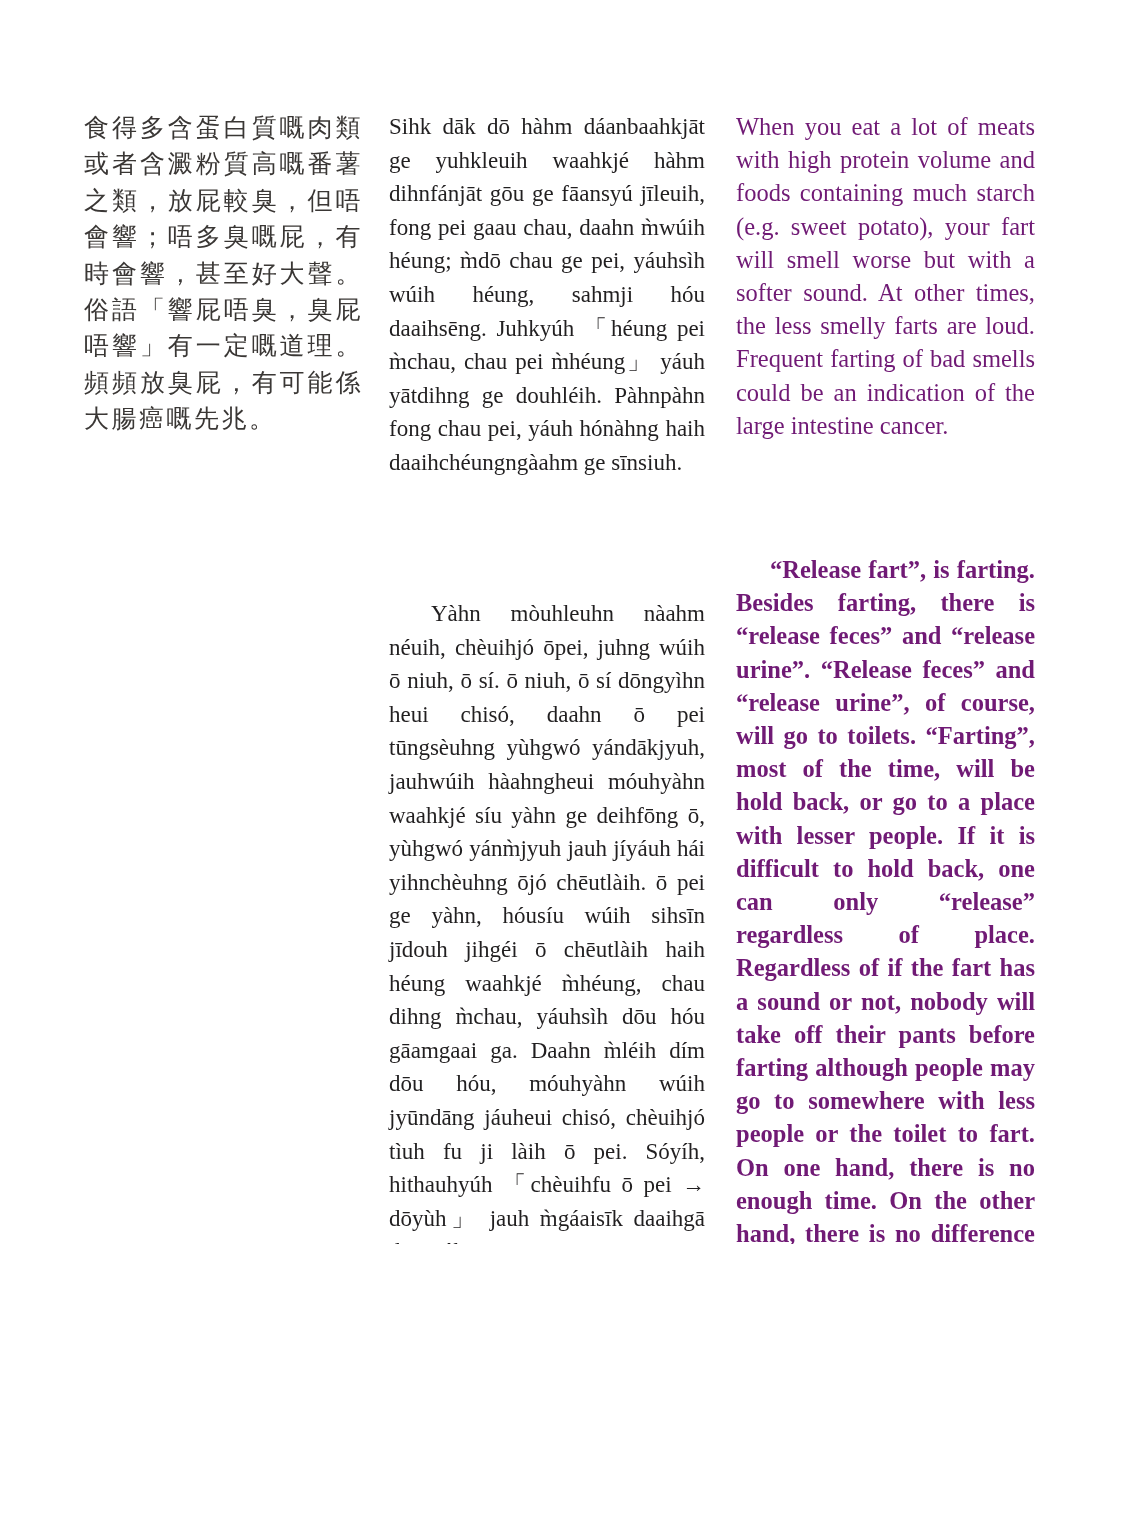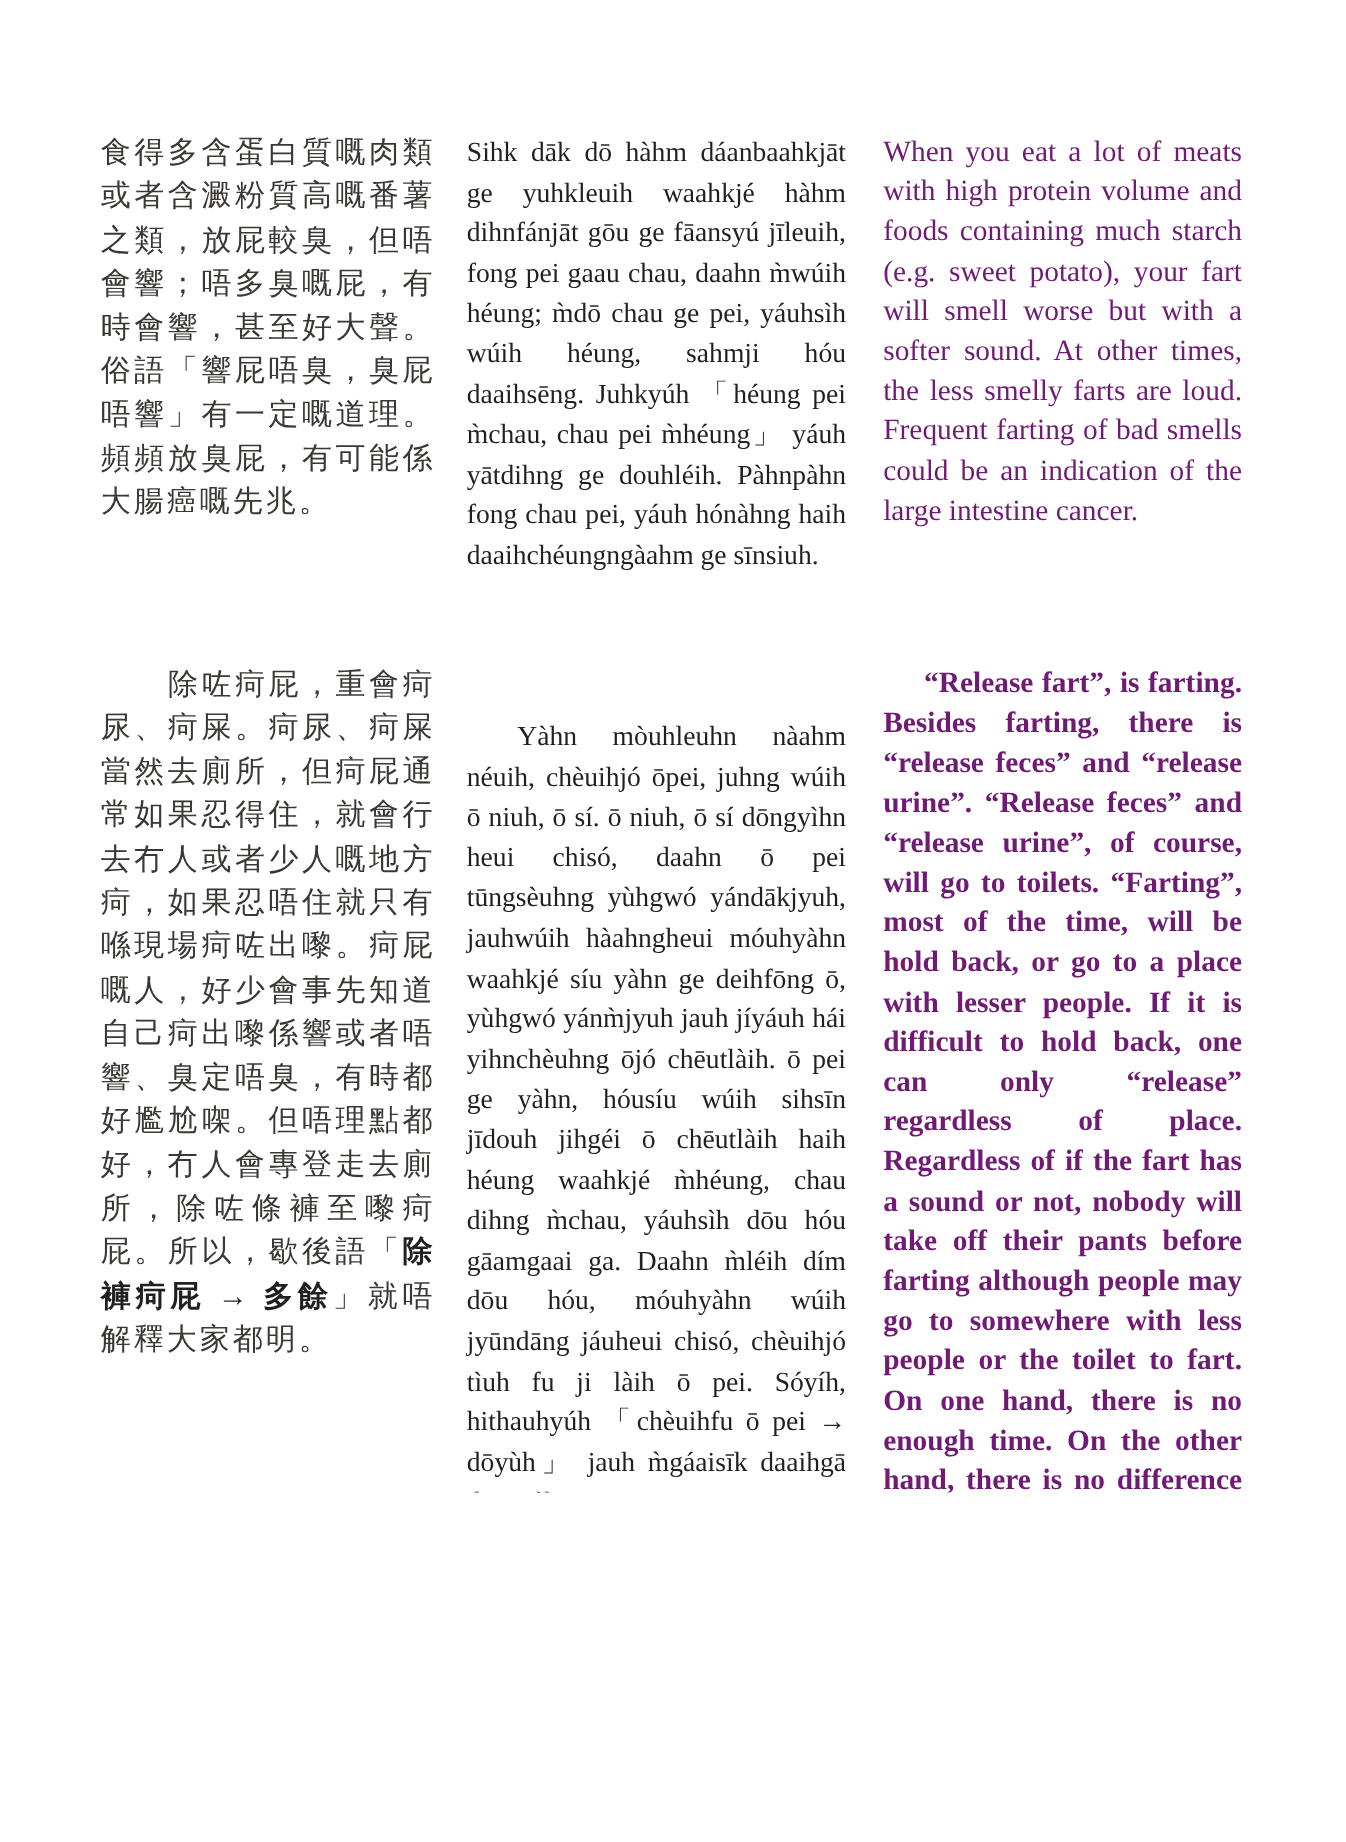--- a/index.html
+++ b/index.html
@@ -65,21 +65,20 @@
     font-size: 26px;
     color: #211f20;
   }
 </style>
 </head>
 <body>
 
 <div class="page">
 
   <p class="para zh c1 r1">食得多含蛋白質嘅肉類或者含澱粉質高嘅番薯之類，放屁較臭，但唔會響；唔多臭嘅屁，有時會響，甚至好大聲。俗語「響屁唔臭，臭屁唔響」有一定嘅道理。頻頻放臭屁，有可能係大腸癌嘅先兆。</p>
-  <p class="para zh c1 r2 indent"><span>除咗疴屁，重會疴尿、疴屎。疴尿、疴屎當然去廁所，但疴屁通常如果忍得住，就會行去冇人或者少人嘅地方疴，如果忍唔住就只有喺現場疴咗出嚟。疴屁嘅人，好少會事先知道自己疴出嚟係響或者唔響、臭定唔臭，有時都好尷尬㗎。但唔理點都好，冇人會專登走去廁所，除咗條褲至嚟疴屁。所以，歇後語「</span><span class="bold">除褲疴屁 → 多餘</span><span>」就唔解釋大家都明。</span></p>
 
   <p class="para rom c2 r1">Sihk dāk dō hàhm dáanbaahkjāt ge yuhkleuih waahkjé hàhm dihnfánjāt gōu ge fāansyú jīleuih, fong pei gaau chau, daahn m̀wúih héung; m̀dō chau ge pei, yáuhsìh wúih héung, sahmji hóu daaihsēng. Juhkyúh 「héung pei m̀chau, chau pei m̀héung」 yáuh yātdihng ge douhléih. Pàhnpàhn fong chau pei, yáuh hónàhng haih daaihchéungngàahm ge sīnsiuh.</p>
   <p class="para rom c2 r2 indent">Yàhn mòuhleuhn nàahm néuih, chèuihjó ōpei, juhng wúih ō niuh, ō sí. ō niuh, ō sí dōngyìhn heui chisó, daahn ō pei tūngsèuhng yùhgwó yándākjyuh, jauhwúih hàahngheui móuhyàhn waahkjé síu yàhn ge deihfōng ō, yùhgwó yánm̀jyuh jauh jíyáuh hái yihnchèuhng ōjó chēutlàih. ō pei ge yàhn, hóusíu wúih sihsīn jīdouh jihgéi ō chēutlàih haih héung waahkjé m̀héung, chau dihng m̀chau, yáuhsìh dōu hóu gāamgaai ga. Daahn m̀léih dím dōu hóu, móuhyàhn wúih jyūndāng jáuheui chisó, chèuihjó tìuh fu ji làih ō pei. Sóyíh, hithauhyúh 「chèuihfu ō pei → dōyùh」 jauh m̀gáaisīk daaihgā dōu mìhng.</p>
 
   <p class="para en c3 r1">When you eat a lot of meats with high protein volume and foods containing much starch (e.g. sweet potato), your fart will smell worse but with a softer sound. At other times, the less smelly farts are loud. Frequent farting of bad smells could be an indication of the large intestine cancer.</p>
   <p class="para en c3 r2 indent">“Release fart”, is farting. Besides farting, there is “release feces” and “release urine”. “Release feces” and “release urine”, of course, will go to toilets. “Farting”, most of the time, will be hold back, or go to a place with lesser people. If it is difficult to hold back, one can only “release” regardless of place. Regardless of if the fart has a sound or not, nobody will take off their pants before farting although people may go to somewhere with less people or the toilet to fart. On one hand, there is no enough time. On the other hand, there is no difference between taking off pants or not, it is “unnecessary”.</p>
 
   <div class="page-number">2</div>
 
 </div>

